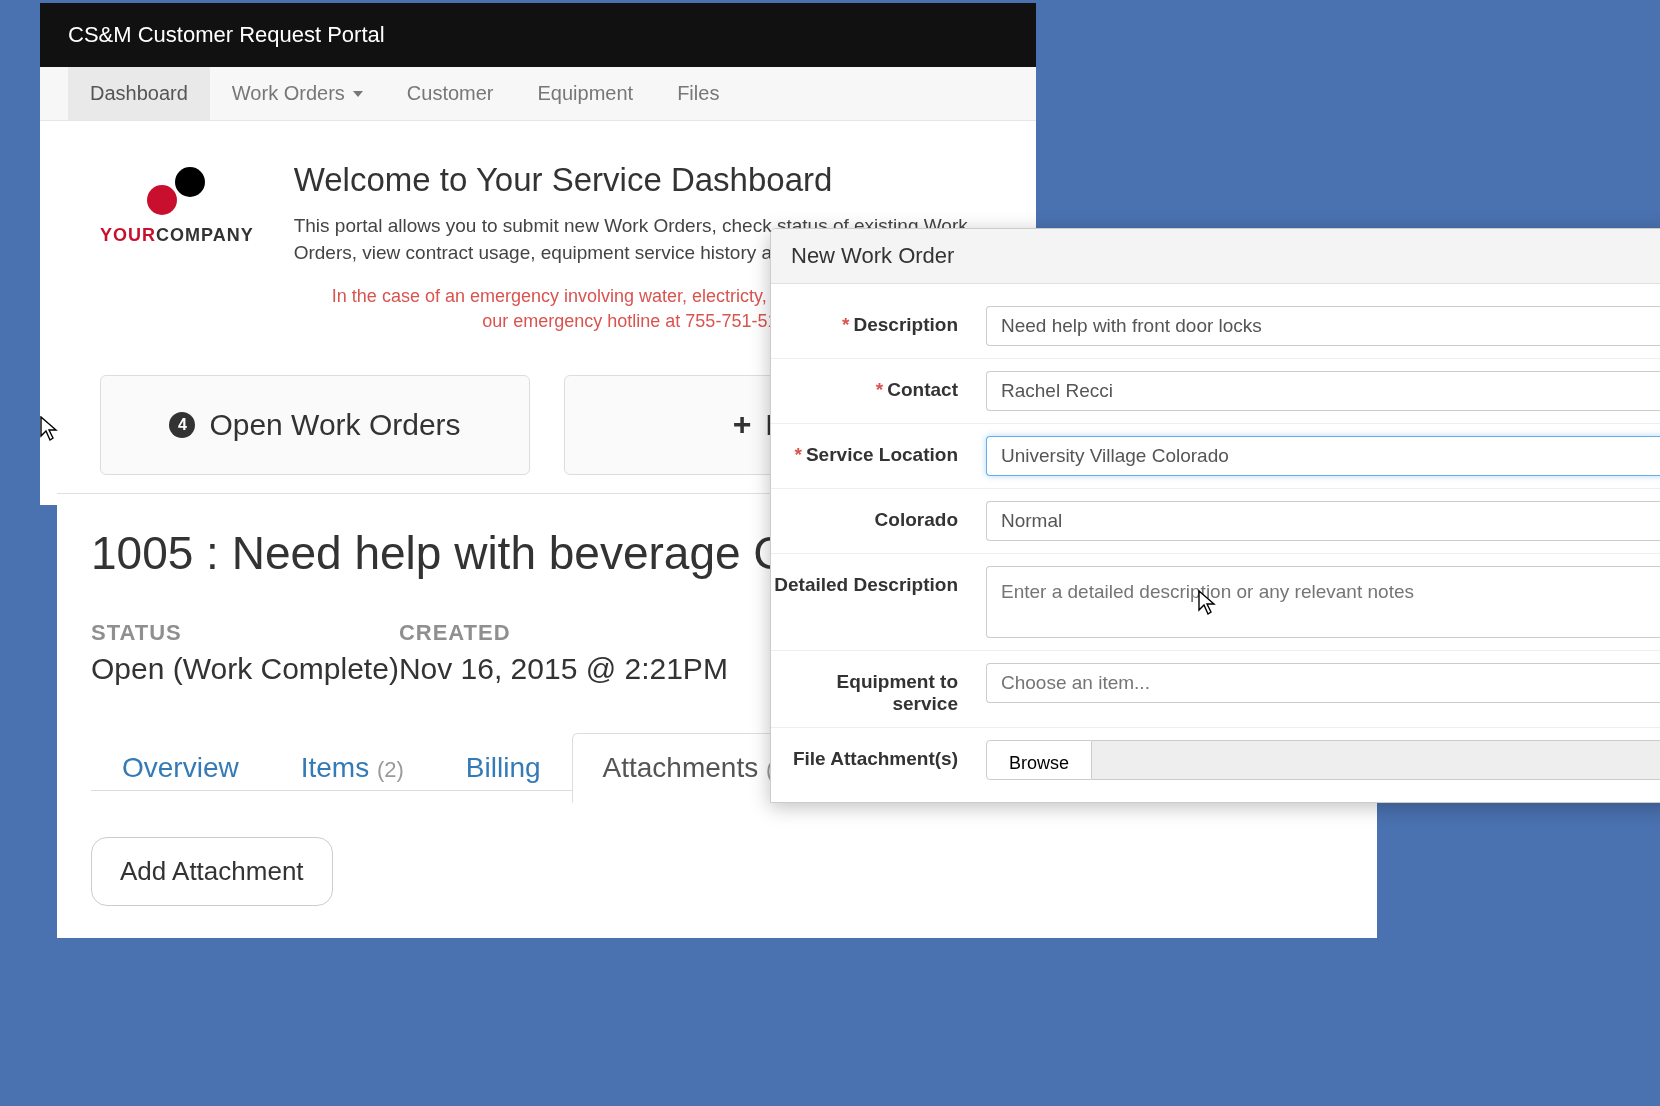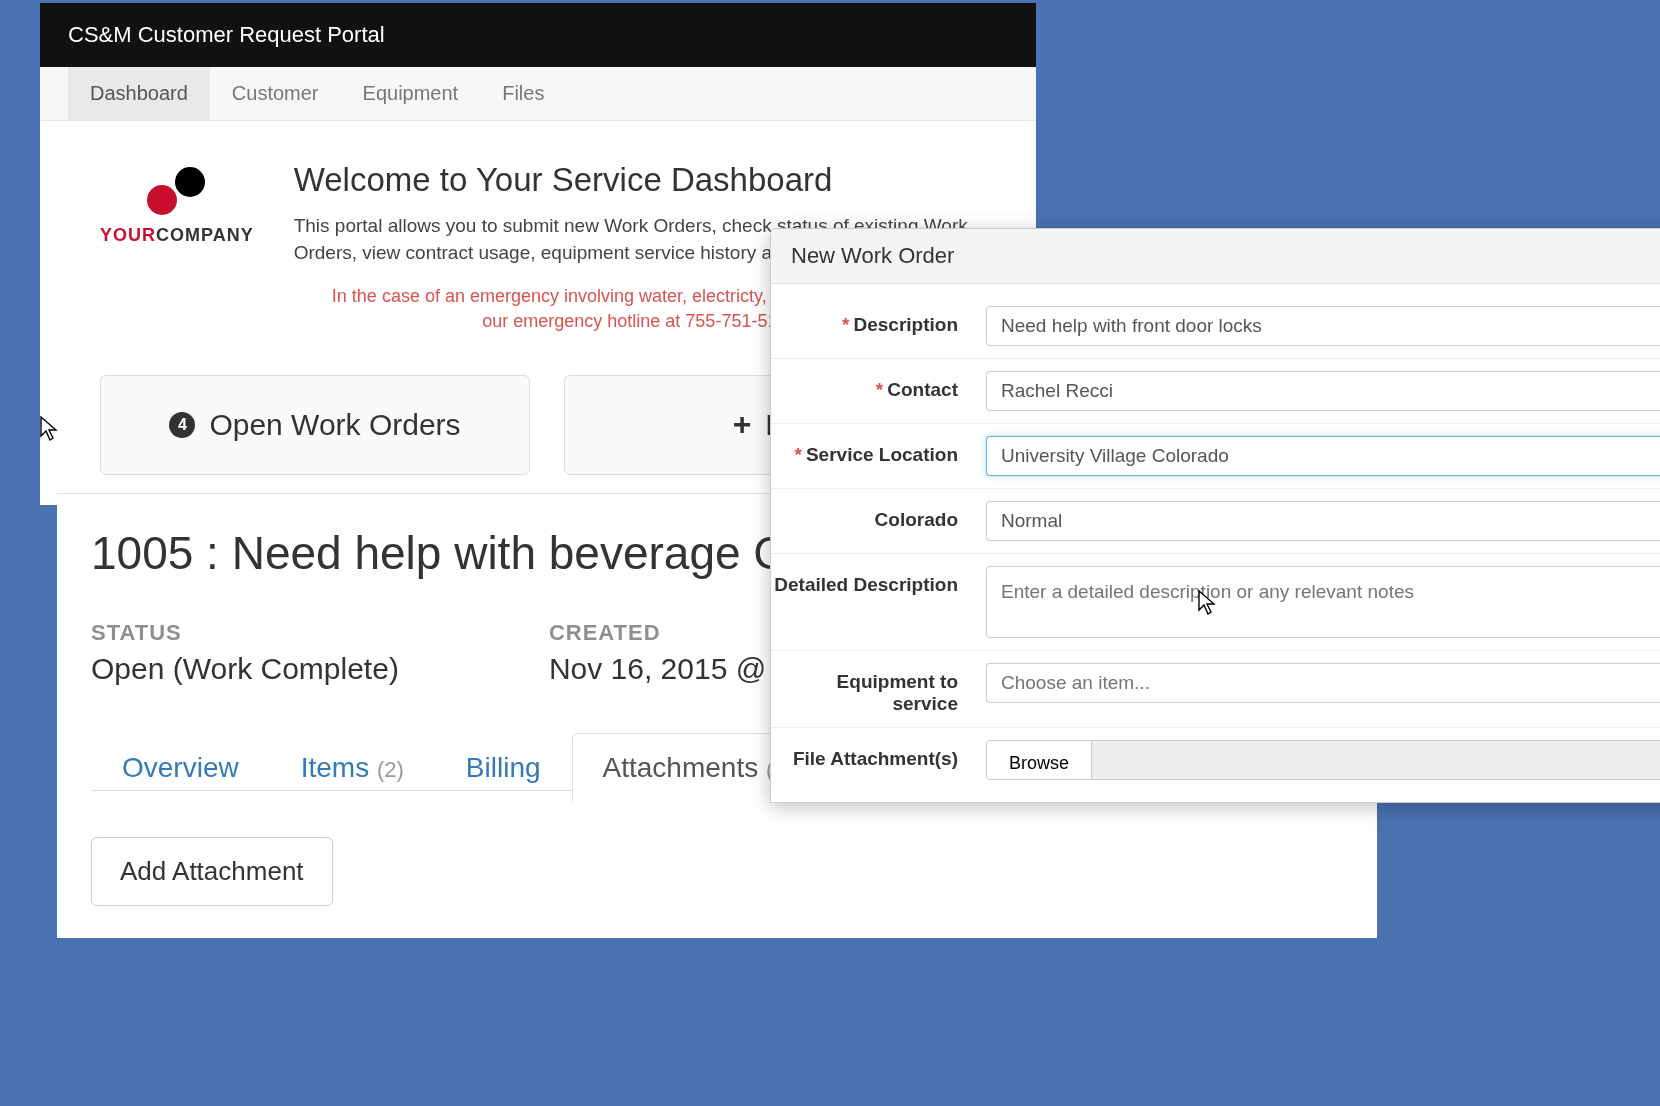--- a/index.html
+++ b/index.html
@@ -160,21 +160,21 @@
     border-top: 1px solid #e0e0e0;
   }
   .front-window h2 {
     font-size: 46px;
     font-weight: 400;
     color: #333;
     margin-bottom: 40px;
     white-space: nowrap;
     overflow: hidden;
   }
-  .meta-row { display: flex; gap: 150px; margin-bottom: 34px; }
+  .meta-row { display: flex; margin-bottom: 34px; }
   .meta-block .meta-label {
     color: #8f8f8f;
     font-size: 22px;
     font-weight: 600;
     letter-spacing: 1px;
     margin-bottom: 6px;
   }
   .meta-block .meta-value {
     font-size: 30px;
     color: #333;
@@ -200,21 +200,21 @@
     border-radius: 6px 6px 0 0;
     background: #fff;
   }
   .tab-count { color: #999; font-size: 22px; }
   .add-attach {
     margin-top: 46px;
     padding: 18px 28px;
     font-size: 26px;
     background: #fff;
     border: 1px solid #ccc;
-    border-radius: 6px;
+    border-radius: 16px;
     cursor: pointer;
     color: #333;
   }
 
   
   .modal {
     position: absolute;
     left: 730px; top: 228px;
     width: 930px;
     background: #fff;
@@ -311,20 +311,24 @@
 <div class="app-wrap">
 
   <div class="back-window">
     <div class="header-bar">
       <span class="header-title">CS&amp;M Customer Request Portal</span>
     </div>
     <div class="nav-bar">
       <div class="nav-item active">
           <span>Dashboard</span>
         </div>
+      <div class="nav-item">
+        <span>Work Orders</span>
+        <span class="nav-caret"></span>
+      </div>
       <div class="nav-item">
           <span>Customer</span>
         </div>
       <div class="nav-item">
           <span>Equipment</span>
         </div>
       <div class="nav-item">
           <span>Files</span>
         </div>
     </div>

